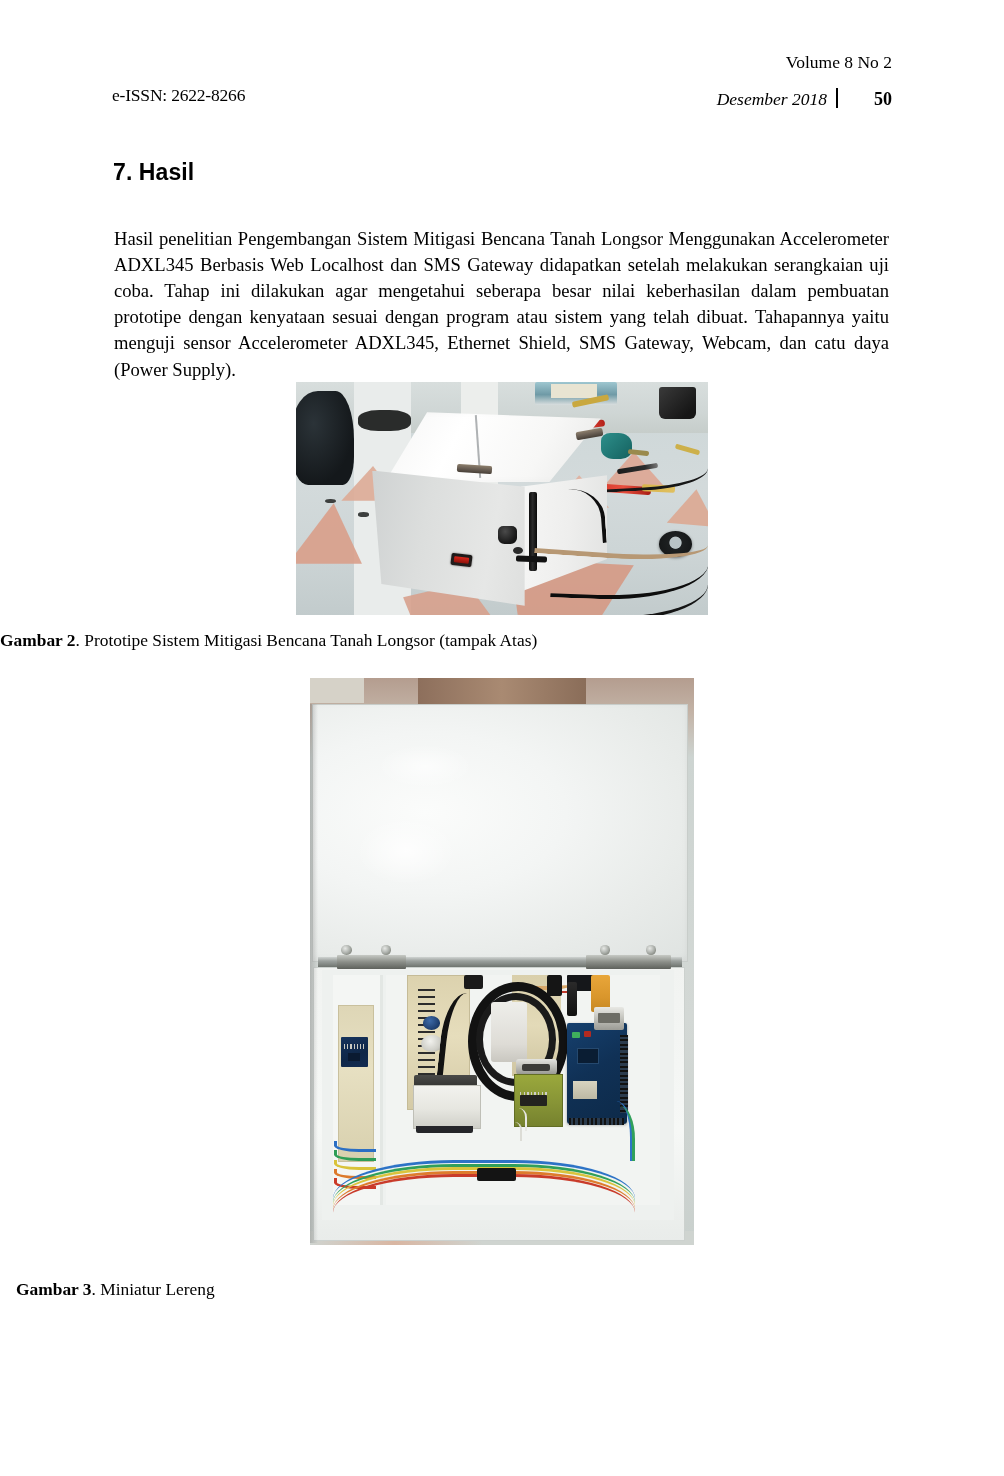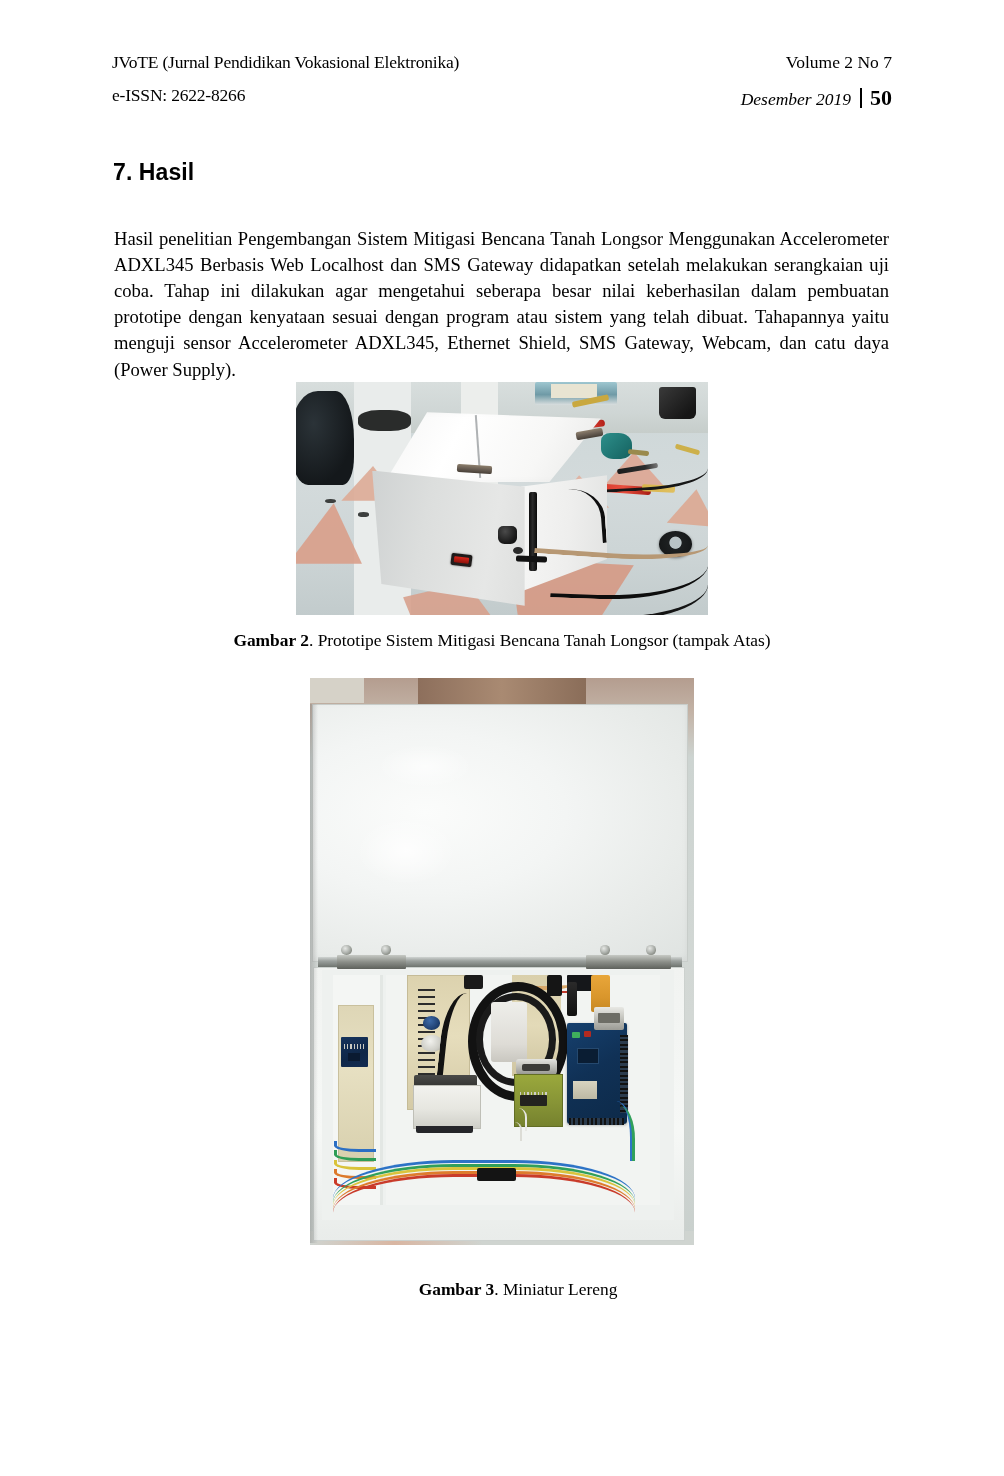--- a/index.html
+++ b/index.html
@@ -67,21 +67,22 @@
     width: 2px;
     height: 20px;
     background: #000;
     margin: 0 8px 0 9px;
     position: relative;
     top: 3px;
   }
   .hdr-pageno {
     font-style: normal;
     font-weight: bold;
-    font-size: 22px;
+    font-size: 18px;
+    margin-left: 28px;
   }
 
   
   .sec-heading {
     position: absolute;
     left: 113px;
     top: 140px;
     font-family: "Liberation Sans", sans-serif;
     font-weight: bold;
     font-size: 23px;
@@ -101,21 +102,21 @@
     text-justify: inter-word;
   }
 
   
   .figure {
     position: absolute;
   }
   .fig-caption {
     position: absolute;
     width: 100%;
-    text-align: center;
+    text-align: left;
     font-family: "Liberation Serif", serif;
     font-size: 17.4px;
     white-space: nowrap;
   }
   .fig-caption b { font-weight: bold; }
 
   
   #photo1 {
     left: 296px;
     top: 382px;
@@ -870,28 +871,27 @@
     background: linear-gradient(to right, rgba(120,120,120,.35), rgba(120,120,120,0));
   }
 </style>
 </head>
 <body>
 
 <div class="page">
 
   <div class="header">
     <div class="hdr-row">
-      <span class="hdr-left">JVoTE (Jurnal Pendidikan Vokasional Elektronika)</span>
-      <span class="hdr-right">Volume 2 No 7</span>
+      <span class="hdr-right">Volume 8 No 2</span>
     </div>
     <div class="hdr-row">
       <span class="hdr-left">e-ISSN: 2622-8266</span>
       <span class="hdr-right italic">
         <span class="hdr-pagewrap">
-          <span>Desember 2019</span>
+          <span>Desember 2018</span>
           <span class="hdr-rule"></span>
           <span class="hdr-pageno">50</span>
         </span>
       </span>
     </div>
   </div>
 
   <h2 class="sec-heading">7. Hasil</h2>
 
   <p class="body-par">Hasil penelitian Pengembangan Sistem Mitigasi Bencana Tanah Longsor Menggunakan Accelerometer ADXL345  Berbasis Web Localhost dan SMS Gateway didapatkan setelah melakukan serangkaian uji coba. Tahap ini dilakukan agar mengetahui seberapa besar nilai keberhasilan dalam pembuatan prototipe dengan kenyataan sesuai dengan program atau sistem yang telah dibuat. Tahapannya yaitu menguji sensor Accelerometer ADXL345, Ethernet Shield, SMS Gateway, Webcam, dan catu daya (Power Supply).</p>

